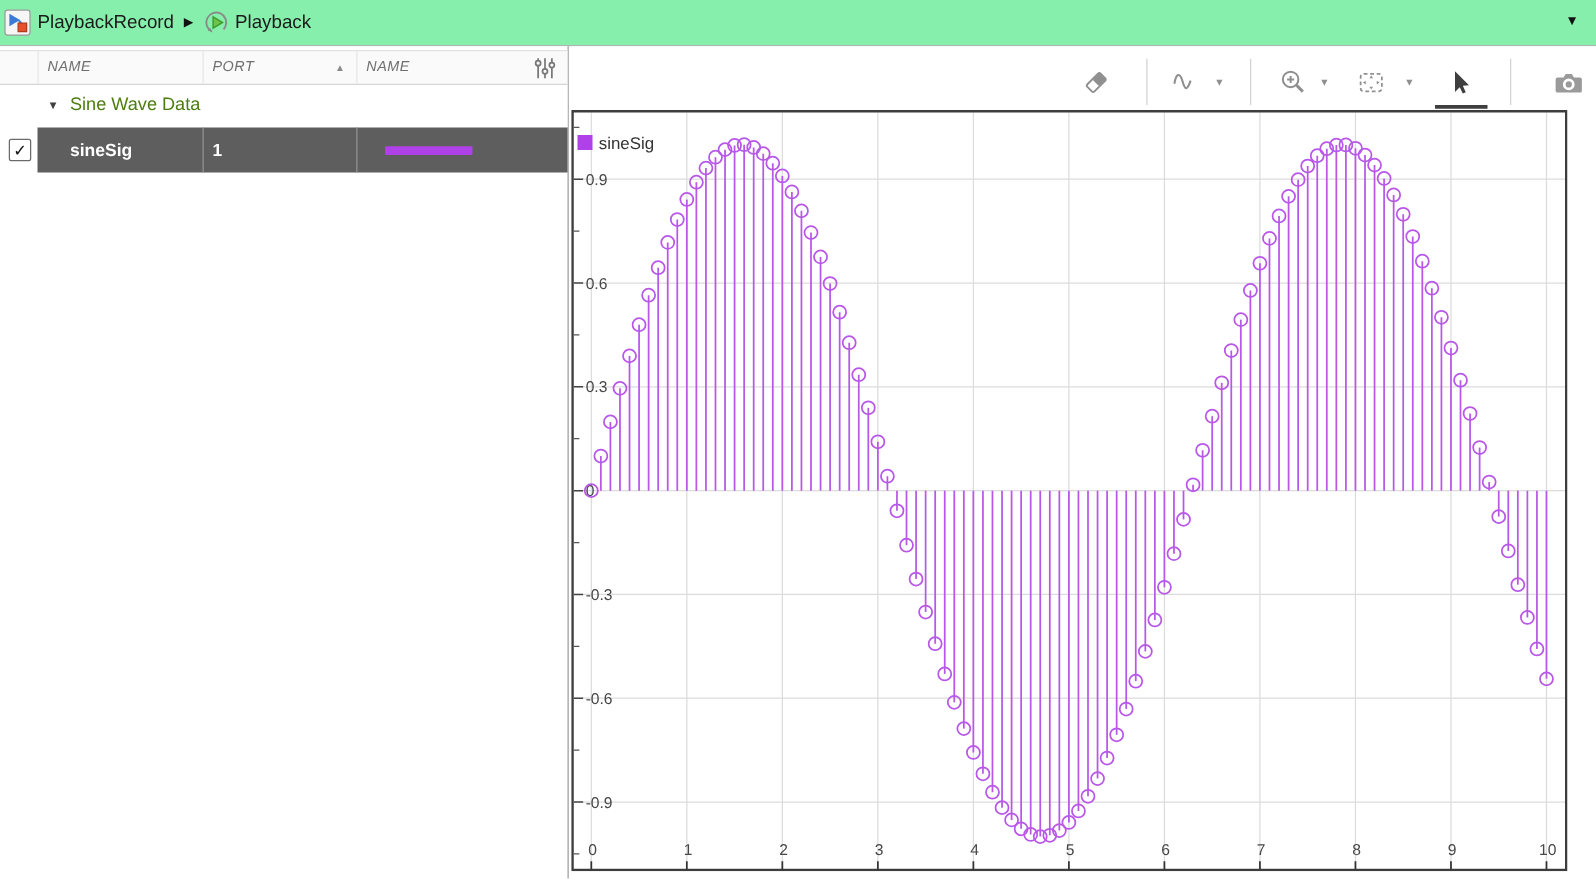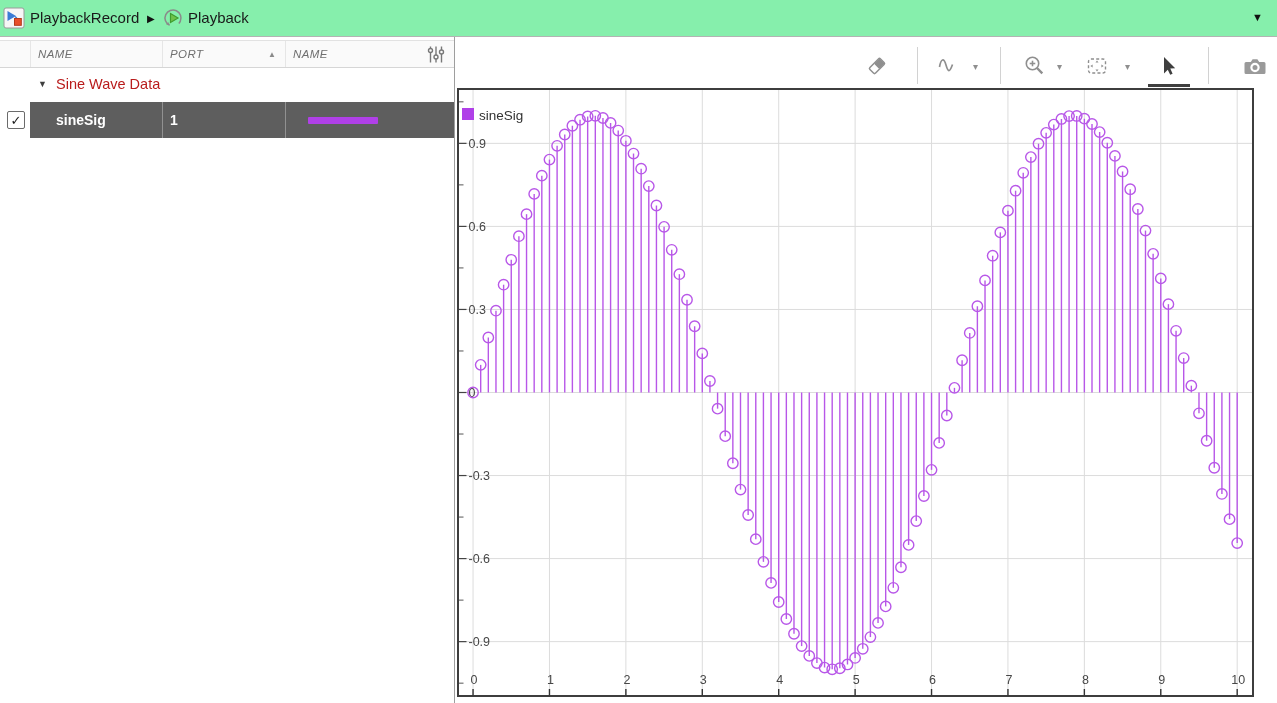--- a/index.html
+++ b/index.html
@@ -21,21 +21,21 @@
                 border-top:1px solid #e2e2e2;border-bottom:1px solid #d6d6d6;box-sizing:border-box;
                 font-size:11.5px;color:#6f6f6f;letter-spacing:.4px;}
   .hcell{position:absolute;top:0;height:100%;display:flex;align-items:center;
          padding-left:7px;box-sizing:border-box;border-left:1px solid #e6e6e6;font-style:italic;}
   .hcell.first{border-left:none;}
   .sort-arrow{position:absolute;left:268px;top:9px;font-size:8px;color:#8a8a8a;}
   .filter-btn{position:absolute;left:426px;top:4px;width:20px;height:20px;cursor:pointer;}
 
   .group-row{position:absolute;left:0;top:31px;width:454px;height:34px;background:#fff;cursor:pointer;}
   .group-tri{position:absolute;left:38px;top:11px;font-size:9px;color:#3f3f3f;}
-  .group-label{position:absolute;left:56px;top:8px;font-size:14.5px;color:#b91c1c;}
+  .group-label{position:absolute;left:56px;top:8px;font-size:14.5px;color:#4d7c0f;}
 
   .signal-row{position:absolute;left:0;top:65px;width:454px;height:36px;cursor:pointer;}
   .row-dark{position:absolute;left:30px;top:0;width:424px;height:36px;background:#5e5e5e;}
   .cell{position:absolute;top:0;height:36px;box-sizing:border-box;display:flex;align-items:center;}
   .cell-name{left:30px;width:132px;padding-left:26px;}
   .cell-port{left:162px;width:123px;padding-left:7px;border-left:1px solid #919191;}
   .cell-line{left:285px;width:169px;border-left:1px solid #919191;}
   .cell-text{color:#fff;font-weight:bold;font-size:14px;}
   .line-swatch{position:absolute;left:22px;top:14.5px;width:70px;height:7px;border-radius:1px;}
   .checkbox{position:absolute;left:7px;top:9px;width:18px;height:18px;background:#fff;

